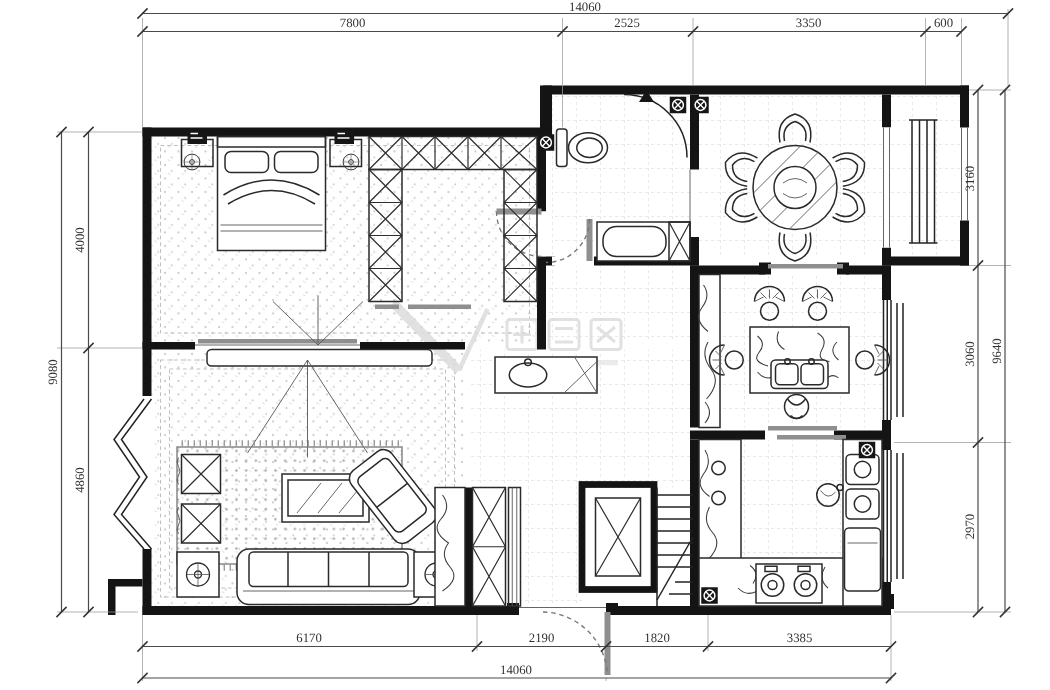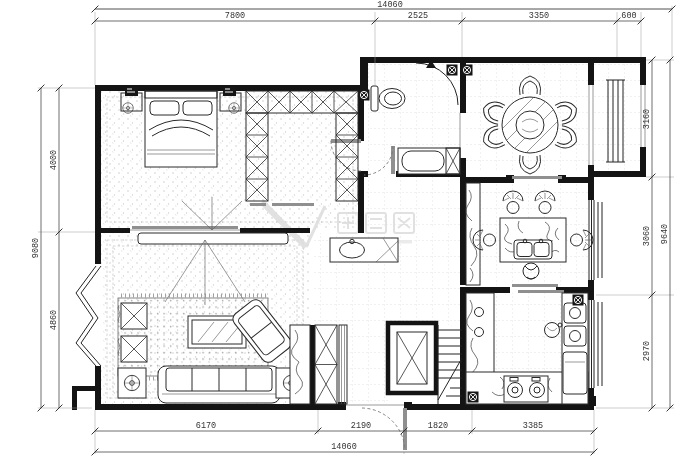--- a/index.html
+++ b/index.html
@@ -1,16 +1,16 @@
 <!DOCTYPE html>
 <html><head>
 <meta charset="utf-8">
 <style>
   html,body{margin:0;padding:0;background:#ffffff;}
-  .canvas{width:700px;height:460px;background:#ffffff;overflow:hidden;position:relative;font-family:Liberation Mono, monospace;}
+  .canvas{width:700px;height:460px;background:#ffffff;overflow:hidden;position:relative;font-family:Liberation Serif, serif;}
   svg{display:block;}
   .wall{fill:#141414;stroke:none;}
   .ln{stroke:#232323;stroke-width:1;fill:none;}
   .thin{stroke:#555;stroke-width:.6;fill:none;}
   .furn{stroke:#2a2a2a;stroke-width:1;fill:#ffffff;}
   .furnNF{stroke:#2a2a2a;stroke-width:1;fill:none;}
   .xl{stroke:#2d2d2d;stroke-width:.8;fill:none;}
   .dim{stroke:#4a4a4a;stroke-width:.8;fill:none;}
   .ext{stroke:#9a9a9a;stroke-width:.5;fill:none;}
   .dimt{font-size:8.5px;fill:#333;text-anchor:middle;}

